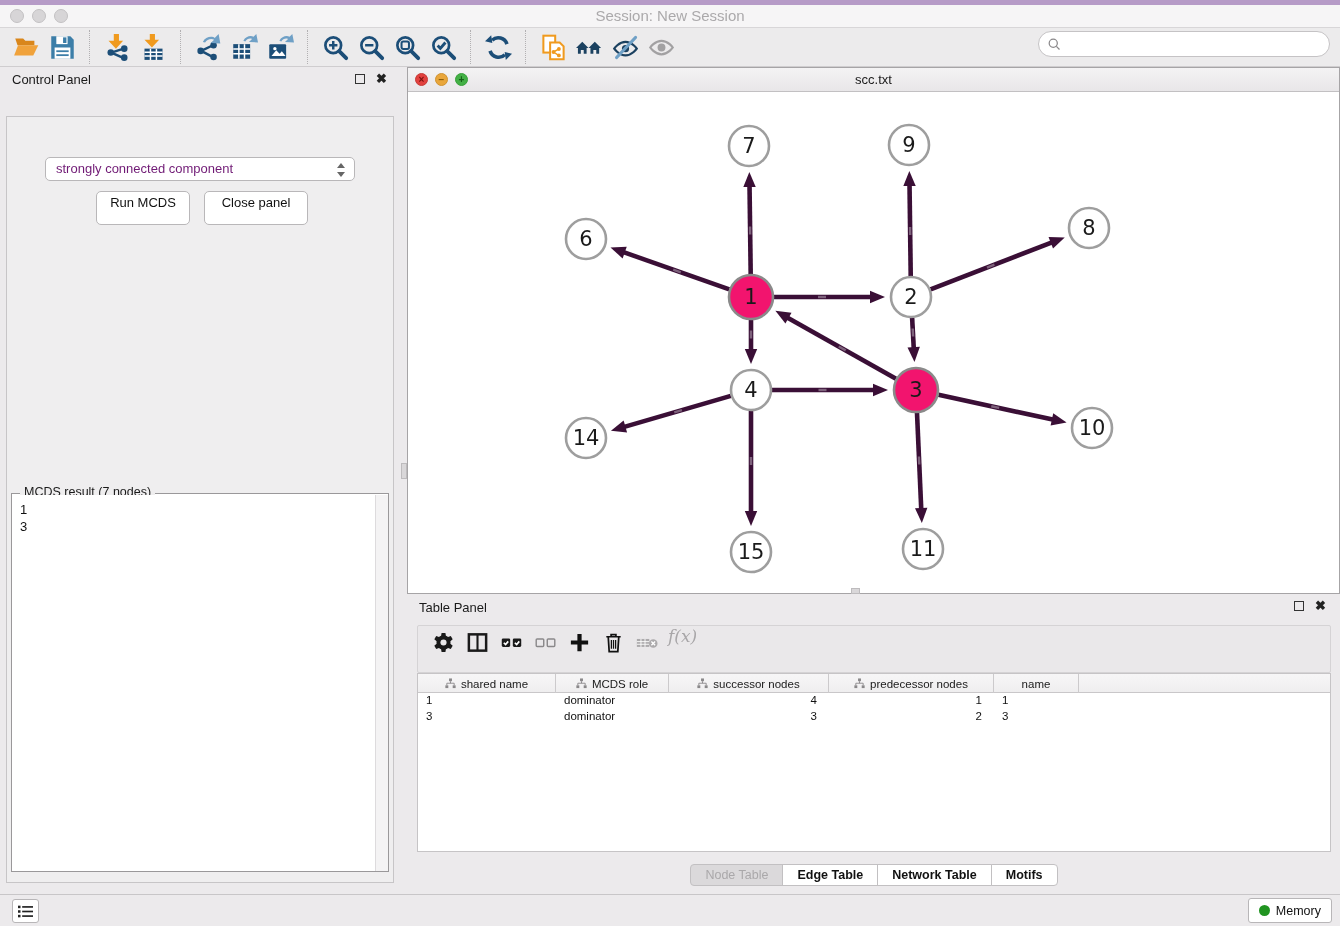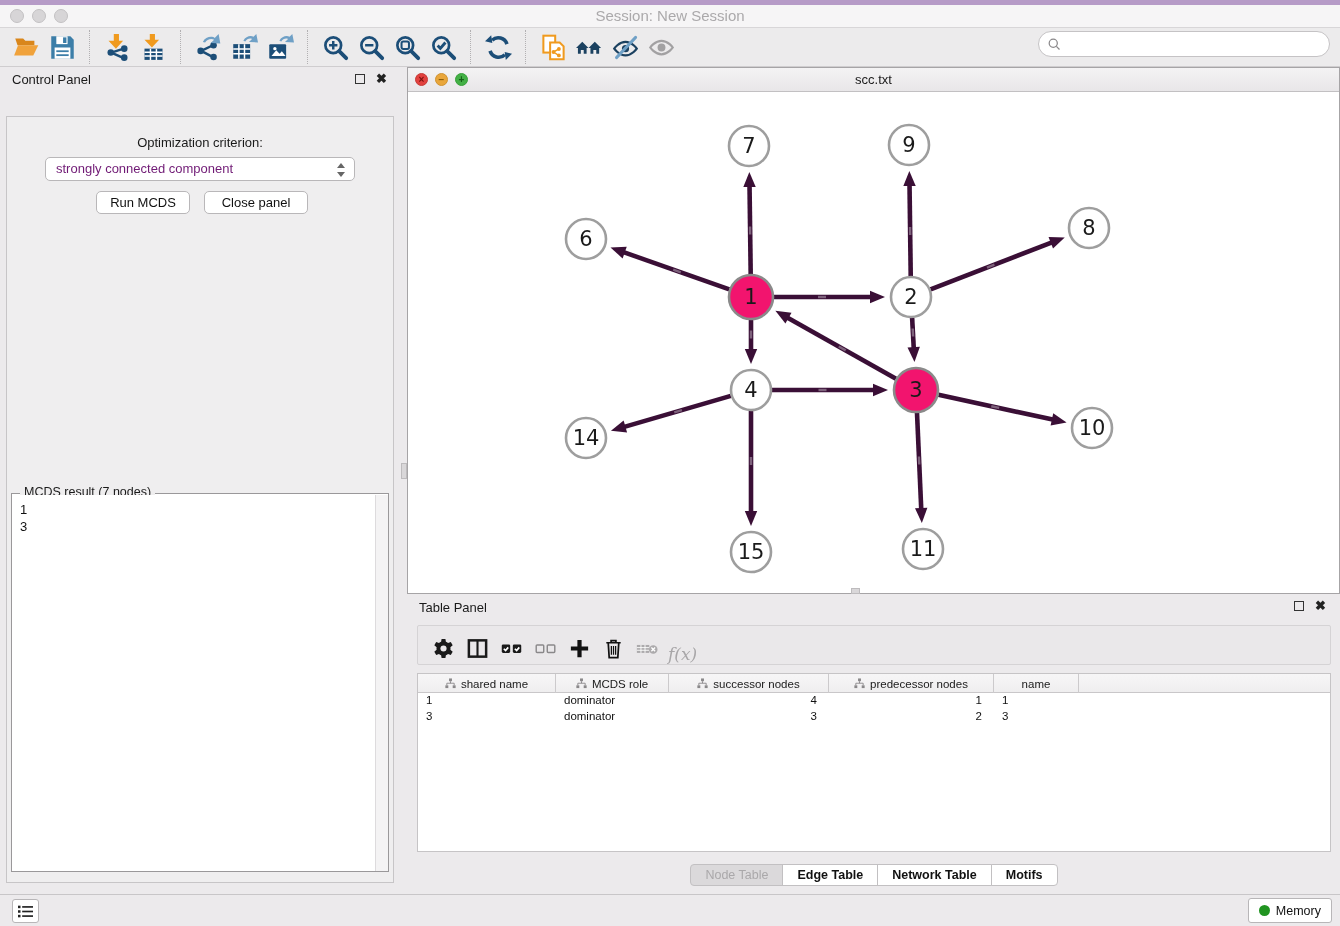--- a/index.html
+++ b/index.html
@@ -28,21 +28,21 @@
   .float-icon { position:absolute; top:7px; width:10px; height:10px; border:1.5px solid #333; }
   .close-icon { position:absolute; top:4px; font-size:13px; font-weight:bold; color:#222; }
   #cp-tabs { position:relative; height:23px; display:flex; justify-content:center; z-index:2; }
   .tab { height:23px; padding:0 15px; font-size:12.5px; line-height:22px; background:#fff; border:1px solid #BEBCBE; border-radius:4px 4px 0 0; margin-right:-1px; color:#111; }
   .tab.active { background:#E8E6E8; color:#B4B2B4; }
   #cp-body { position:absolute; left:6px; right:7px; top:49px; bottom:11px; background:#EFEEEF; border:1px solid #C7C5C7; }
   #opt-label { margin-top:18px; text-align:center; font-size:13px; color:#1A1A1A; }
   #criterion-select { position:absolute; left:38px; top:40px; width:310px; height:24px; background:#fff; border:1px solid #B9B7B9; border-radius:5px; font-size:13px; line-height:22px; padding-left:10px; color:#701a75; }
   #criterion-stepper { position:absolute; right:6px; top:3px; width:14px; height:18px; }
   #criterion-stepper svg { width:14px; height:18px; }
-  .cp-btn { position:absolute; top:74px; height:23px; background:#fff; border:1px solid #B9B7B9; border-radius:5px; font-size:13px; text-align:center; line-height:21px; color:#111; }
+  .cp-btn { position:absolute; top:74px; height:34px; background:#fff; border:1px solid #B9B7B9; border-radius:5px; font-size:13px; text-align:center; line-height:21px; color:#111; }
   #run-btn { left:89px; width:94px; }
   #closepanel-btn { left:197px; width:104px; }
   #mcds-fieldset { position:absolute; left:4px; right:4px; top:376px; bottom:10px; border:1px solid #9A989A; background:#fff; }
   #mcds-legend { position:absolute; left:8px; top:-9px; background:#EFEEEF; padding:0 4px; font-size:12.5px; color:#1A1A1A; }
   #mcds-text { position:absolute; left:0; top:1px; right:14px; bottom:0; background:#fff; font-size:13px; line-height:17px; padding:6px 0 0 8px; white-space:pre; color:#111; }
   #mcds-scrollbar { position:absolute; right:0; top:1px; width:13px; bottom:0; background:#F4F3F4; border-left:1px solid #DDDBDD; }
 
   
   #v-splitter { left:401px; top:67px; width:6px; height:827px; background:#ECEAEC; }
   #v-grip { position:absolute; left:0; top:396px; width:6px; height:16px; background:#D9D7D9; border:1px solid #BDBBBD; }
@@ -55,21 +55,21 @@
   #dot-close { left:7px; background:#E2413E; border:1px solid #C63B38; color:#7C120F; }
   #dot-min { left:27px; background:#E9A63B; border:1px solid #D09331; color:#8A5B07; }
   #dot-zoom { left:47px; background:#43B045; border:1px solid #38A03A; color:#155E17; }
   #net-title { text-align:center; font-size:13px; line-height:23px; color:#1A1A1A; }
   #graph-canvas { position:relative; width:931px; height:501px; background:#fff; }
 
   
   #table-panel { left:407px; top:594px; width:933px; height:300px; background:#ECEAEC; }
   #tp-header { position:relative; height:26px; }
   #tp-title { position:absolute; left:12px; top:6px; font-size:13px; color:#1A1A1A; }
-  #tp-toolbar { position:absolute; left:10px; right:9px; top:31px; height:40px; background:#EAE8EA; border:1px solid #D5D3D5; border-radius:2px; display:flex; align-items:flex-end; padding-left:8px; }
+  #tp-toolbar { position:absolute; left:10px; right:9px; top:31px; height:48px; background:#EAE8EA; border:1px solid #D5D3D5; border-radius:2px; display:flex; align-items:flex-start; padding-left:8px; }
   .tp-btn { width:34px; height:32px; display:flex; align-items:center; justify-content:center; }
   .tp-btn svg { width:23px; height:23px; }
   #fx-label { font-family:"DejaVu Serif", serif; font-style:italic; font-size:17px; color:#A8A6A8; margin-left:4px; }
   #tp-table { position:absolute; left:10px; right:9px; top:79px; bottom:42px; background:#fff; border:1px solid #C6C4C6; overflow:hidden; }
   #tp-head { display:flex; height:19px; border-bottom:1px solid #C9C7C9; background:linear-gradient(#F7F6F7,#EFEEEF); }
   .th { display:flex; align-items:center; justify-content:center; gap:5px; font-size:11.5px; color:#1A1A1A; border-right:1px solid #CCCACC; height:19px; }
   .th svg { width:11px; height:11px; }
   .tr { display:flex; height:16px; font-size:11.5px; color:#111; }
   .td { padding:1px 8px 0 8px; overflow:hidden; }
   .td.r { text-align:right; padding-right:12px; }
@@ -274,21 +274,20 @@
   <input id="search-input" placeholder="" style="">
 </div>
 
 <div id="control-panel" class="abs">
   <div id="cp-header">
     <span id="cp-title">Control Panel</span>
     <span class="float-icon" style="right:36px"></span>
     <span class="close-icon" style="right:14px">✖</span>
   </div>
   <div id="cp-body">
-    <div id="opt-label">Optimization criterion:</div>
     <div id="criterion-select">
       <span>strongly connected component</span>
       <span id="criterion-stepper">
         <svg viewBox="0 0 14 18">
             <path d="M7 2l4 5H3z" fill="#666"></path>
             <path d="M7 16l4-5H3z" fill="#666"></path>
           </svg>
       </span>
     </div>
     <div id="run-btn" class="cp-btn">Run MCDS</div>

